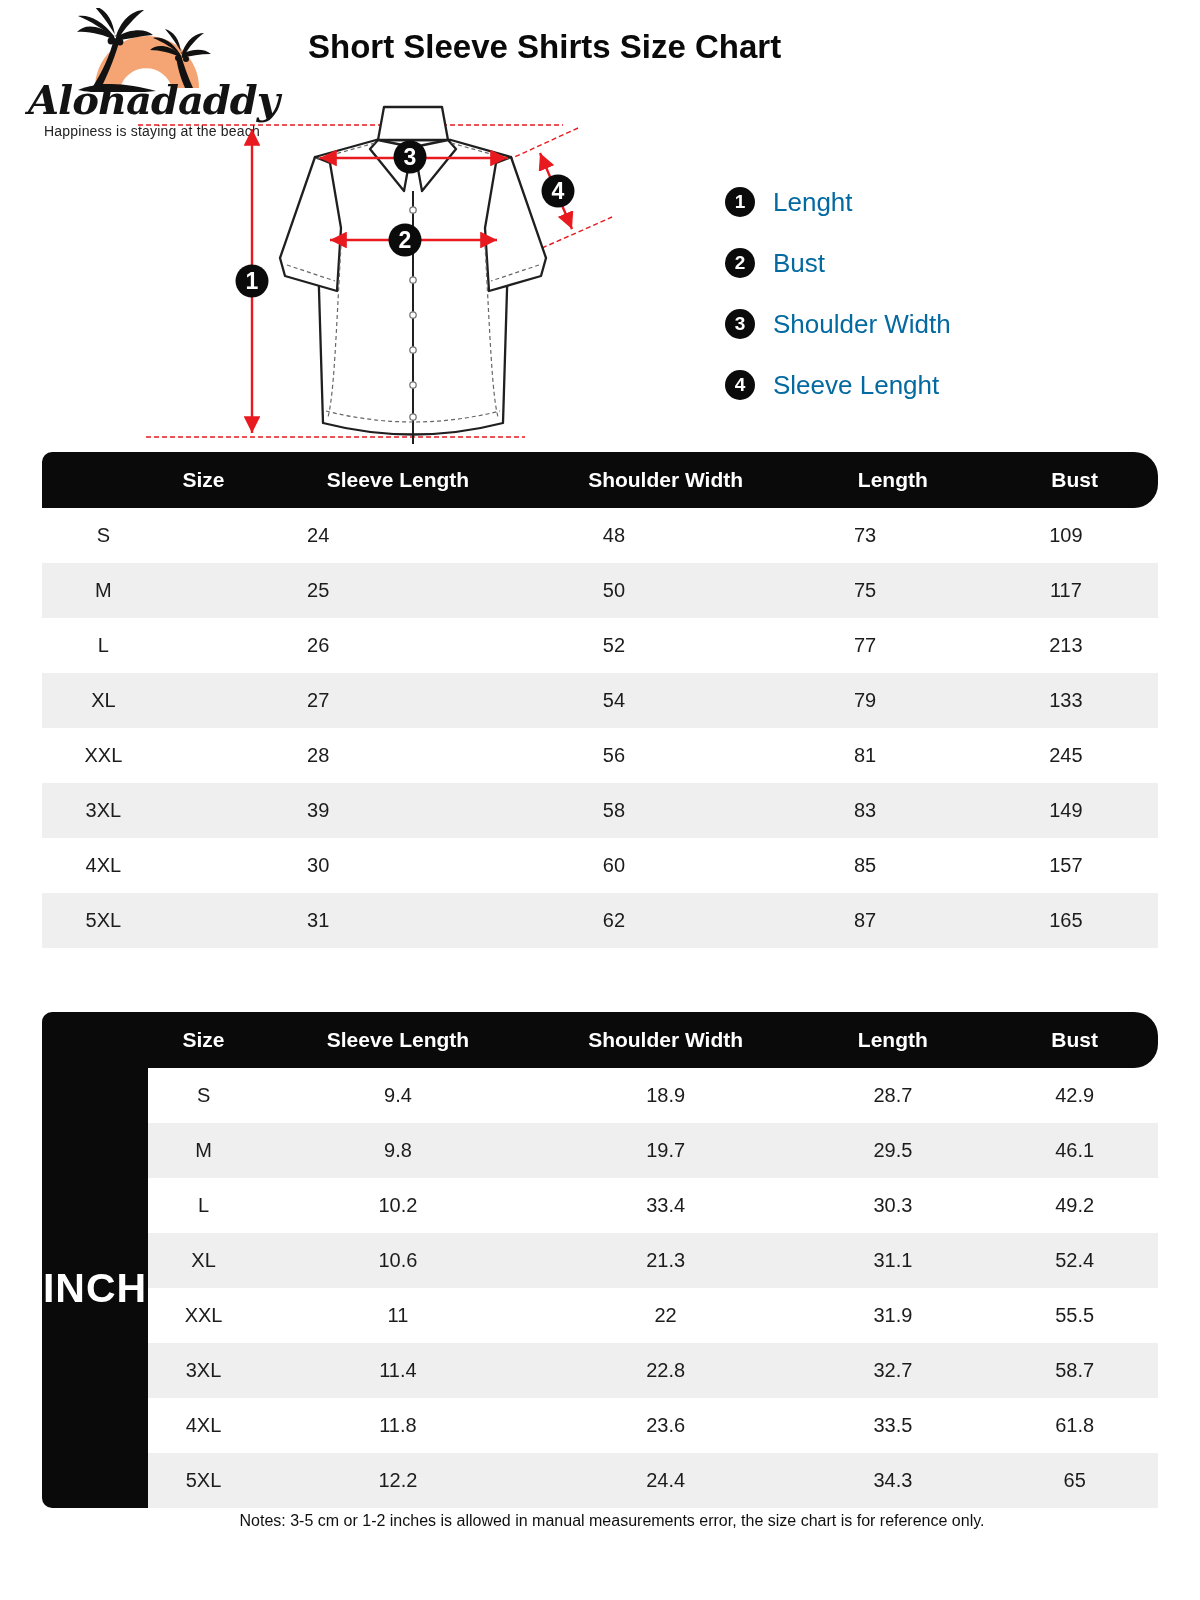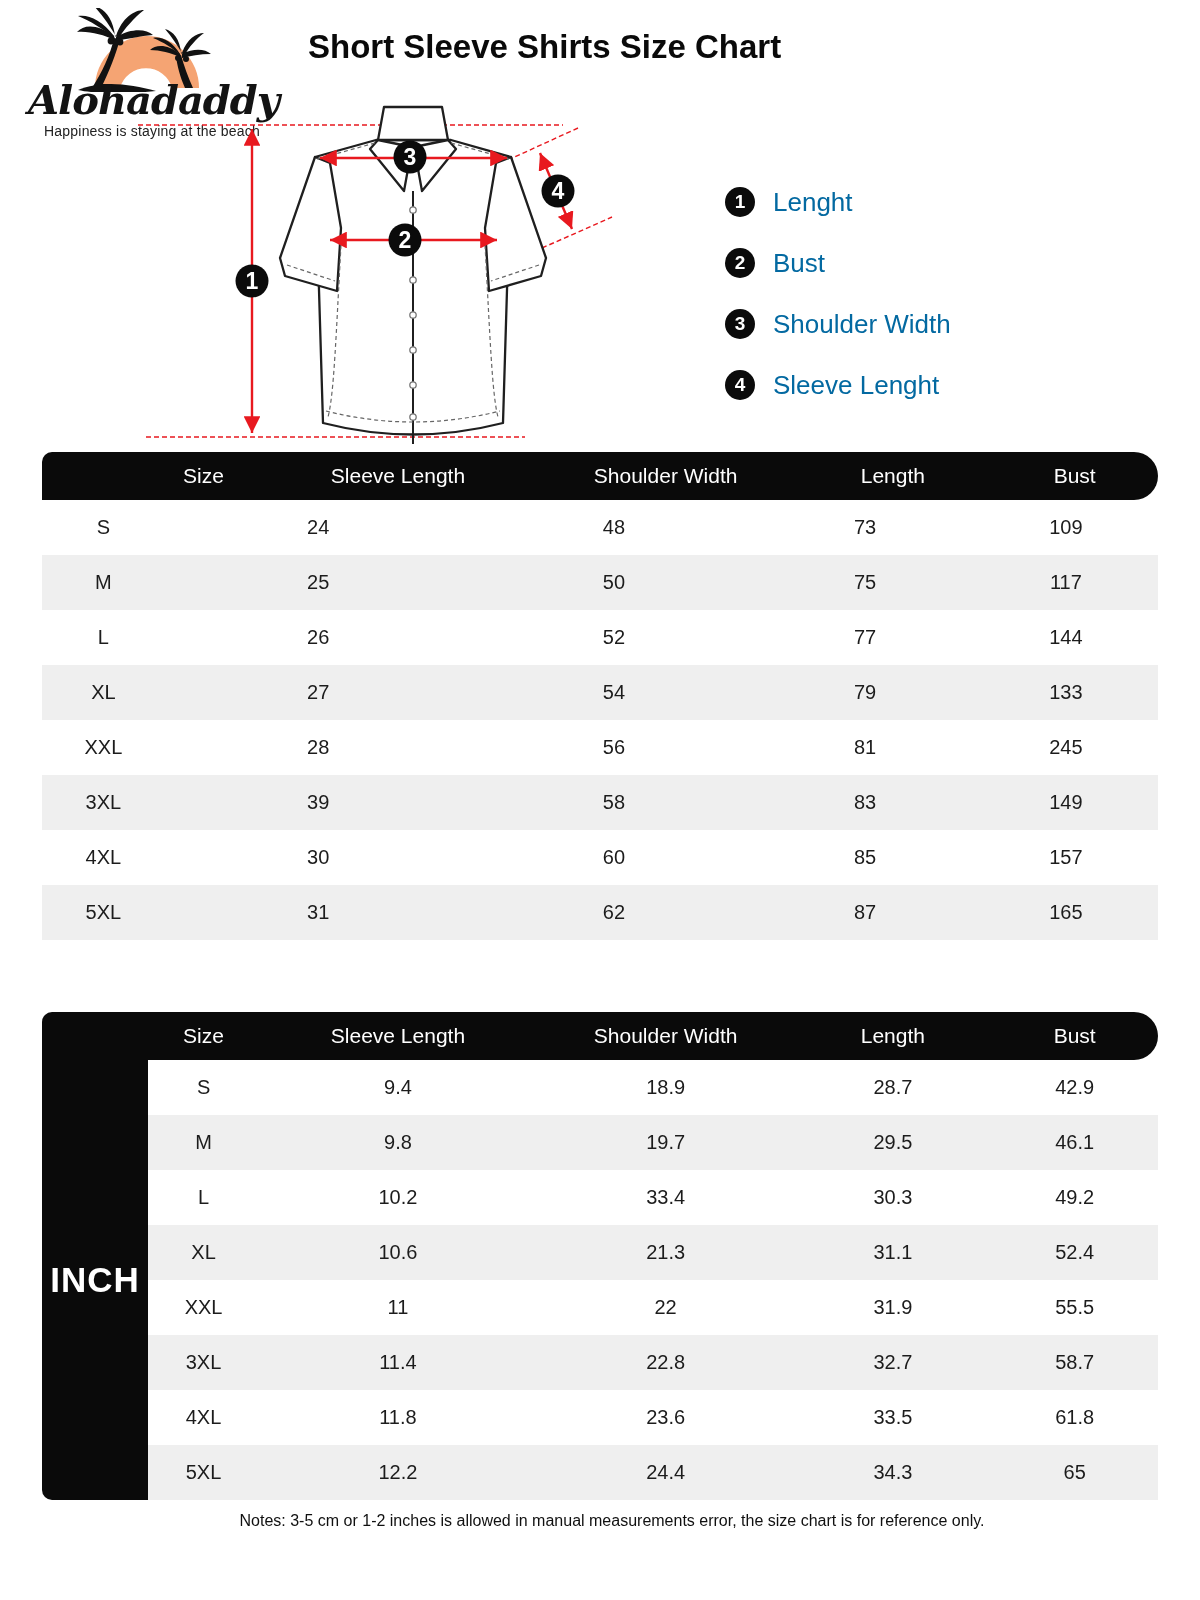--- a/index.html
+++ b/index.html
@@ -35,33 +35,33 @@
   .legend-item { display:flex; align-items:center; height:30px; margin-bottom:31px; }
   .legend-badge {
     width:30px; height:30px; border-radius:50%; background:#0b0b0b; color:#fff;
     font-size:19px; font-weight:bold; display:flex; align-items:center; justify-content:center; flex:0 0 30px;
   }
   .legend-label { font-size:26px; color:#0369a1; margin-left:18px; white-space:nowrap; }
 
   
   .size-table { position:absolute; left:42px; width:1116px; }
   .thead {
-    height:48px; background:#0a0a0a; color:#fff; font-weight:normal; font-size:21px;
+    height:56px; background:#0a0a0a; color:#fff; font-weight:bold; font-size:21px;
     display:grid; grid-template-columns:11% 27.5% 25.5% 19.5% 16.5%;
     align-items:center; text-align:center; padding-left:106px;
     border-radius:10px 24px 24px 0;
   }
   .tbody { display:flex; }
   .unit-col {
     width:106px; flex:0 0 106px; background:#0a0a0a; color:#fff; font-weight:bold;
     display:flex; align-items:center; justify-content:center; border-radius:0 0 0 10px;
     letter-spacing:1px;
   }
   .unit-cm { font-size:46px; }
-  .unit-inch { font-size:35px; }
+  .unit-inch { font-size:41px; }
   .rows { flex:1; }
   .row {
     display:grid; grid-template-columns:11% 27.5% 25.5% 19.5% 16.5%;
     height:55px; align-items:center; text-align:center; font-size:20px; color:#1c1c1c;
   }
   .row:nth-child(even) { background:#efefef; }
 
   
   .notes { position:absolute; left:12px; top:1512px; width:100%; text-align:center; font-size:16px; color:#101010; }
 </style>
@@ -207,21 +207,21 @@
     <span class="td">50</span>
     <span class="td">75</span>
     <span class="td">117</span>
   </div>
 
   <div class="row">
     <span class="td">L</span>
     <span class="td">26</span>
     <span class="td">52</span>
     <span class="td">77</span>
-    <span class="td">144</span>
+    <span class="td">213</span>
   </div>
 
   <div class="row">
     <span class="td">XL</span>
     <span class="td">27</span>
     <span class="td">54</span>
     <span class="td">79</span>
     <span class="td">133</span>
   </div>
 

